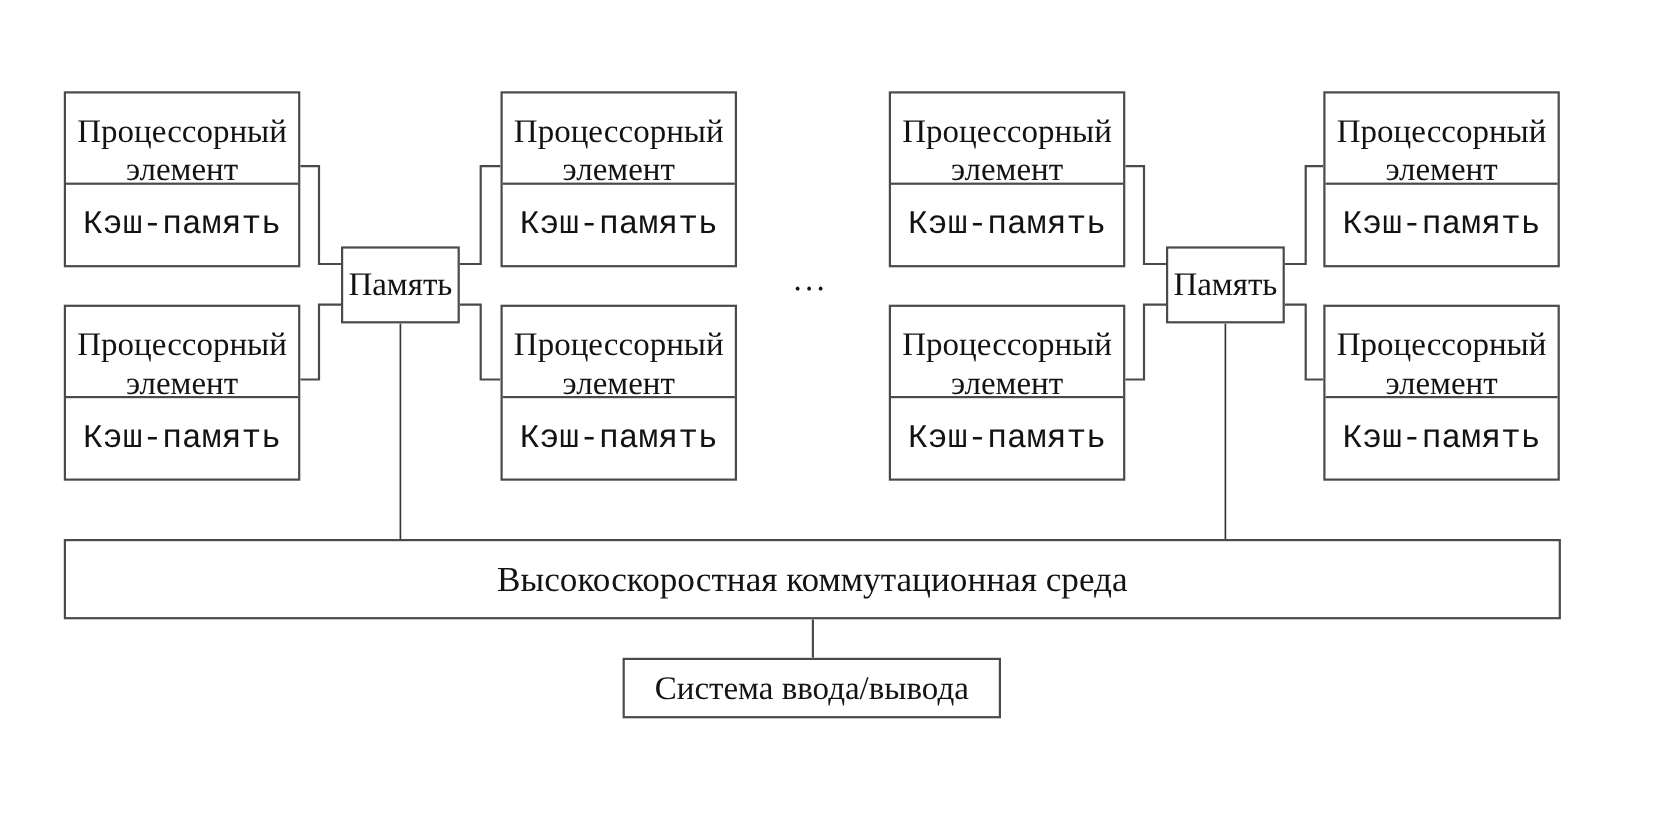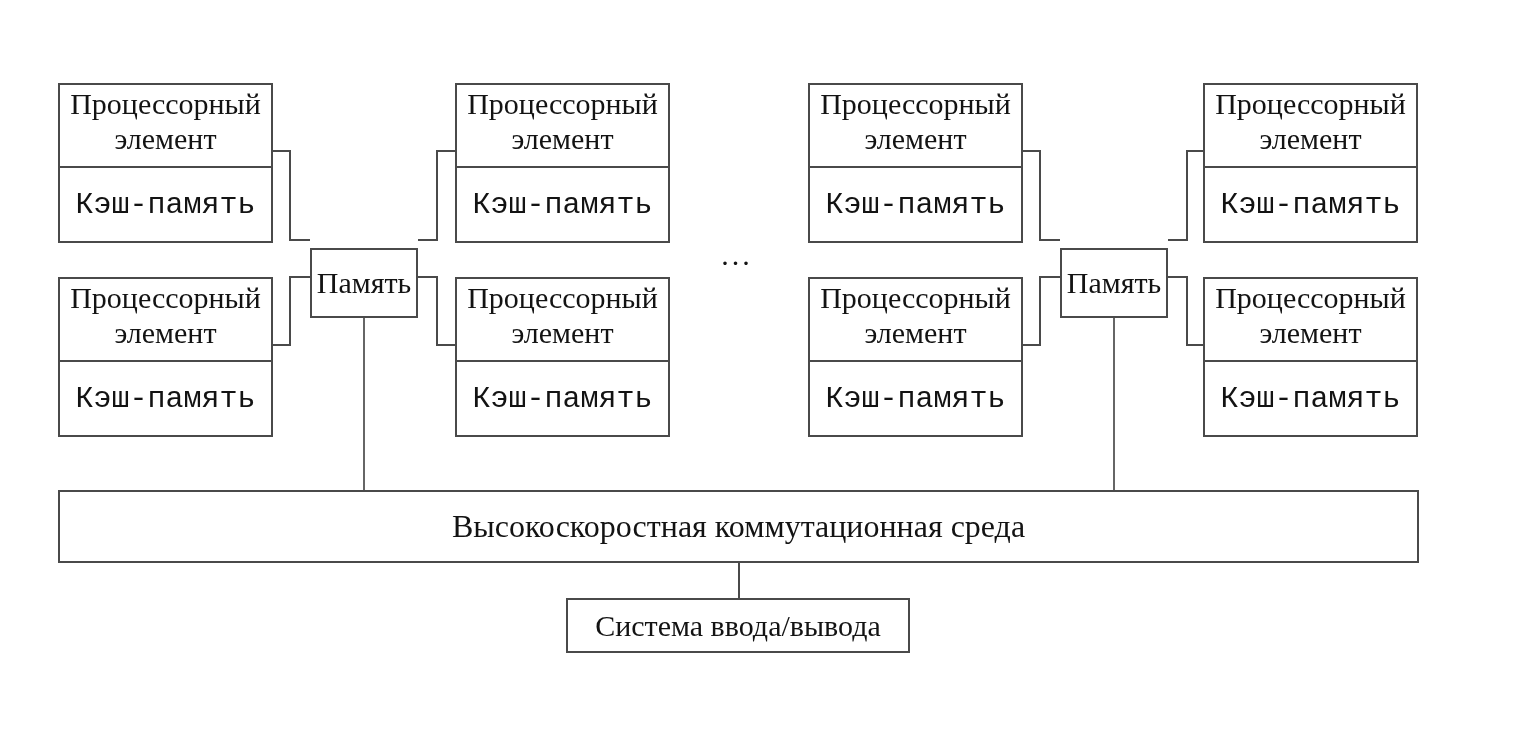--- a/index.html
+++ b/index.html
@@ -36,21 +36,21 @@
     display: flex;
     flex-direction: column;
   }
   .pe-top {
     height: 83px;
     box-sizing: border-box;
     border-bottom: 2px solid #4a4a4a;
     text-align: center;
     font-size: 30px;
     line-height: 35px;
-    padding-top: 1px;
+    padding-top: 17px;
   }
   .pe-cache {
     flex: 1;
     display: flex;
     align-items: center;
     justify-content: center;
     font-size: 30px;
     font-family: Liberation Mono, monospace;
   }
   
@@ -62,21 +62,20 @@
   .row-bottom { top: 277px; }
 
   .memory-box {
     width: 108px;
     height: 70px;
     top: 224px;
     display: flex;
     align-items: center;
     justify-content: center;
     font-size: 30px;
-    margin-top: 24px;
   }
   .memory-left { left: 310px; }
   .memory-right { left: 1060px; }
 
   .ellipsis {
     position: absolute;
     left: 712px;
     top: 238px;
     width: 50px;
     text-align: center;

